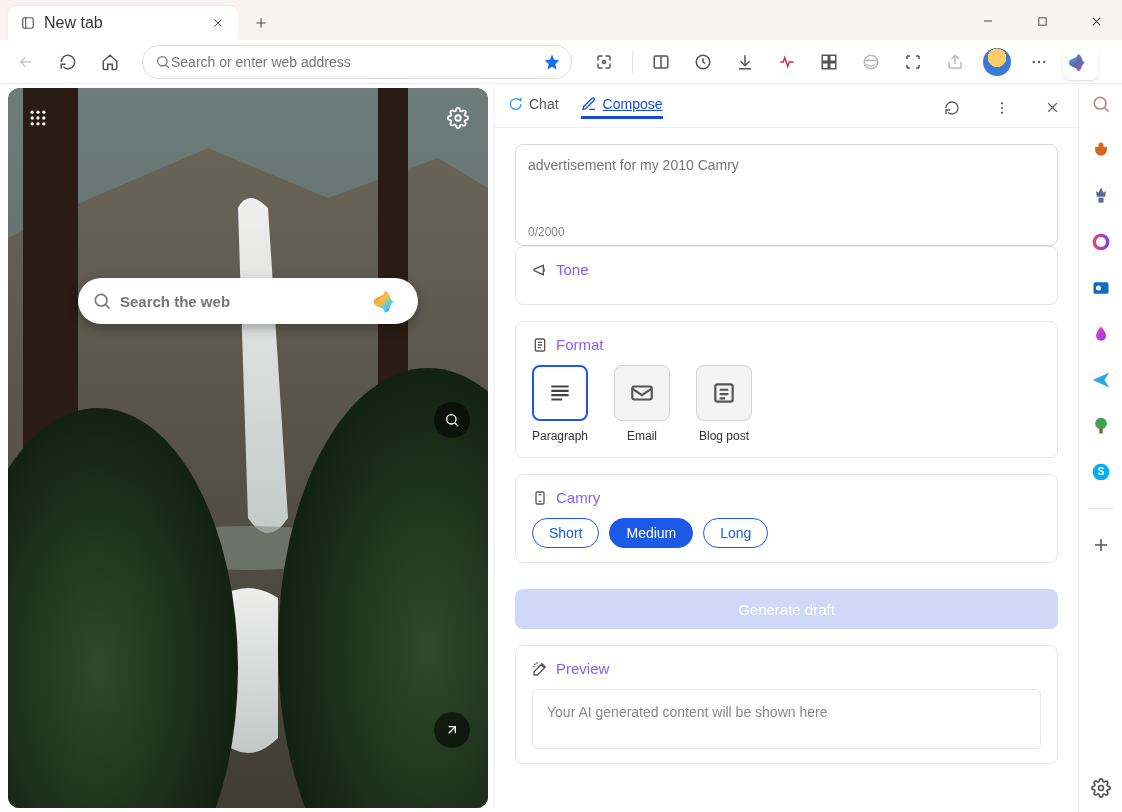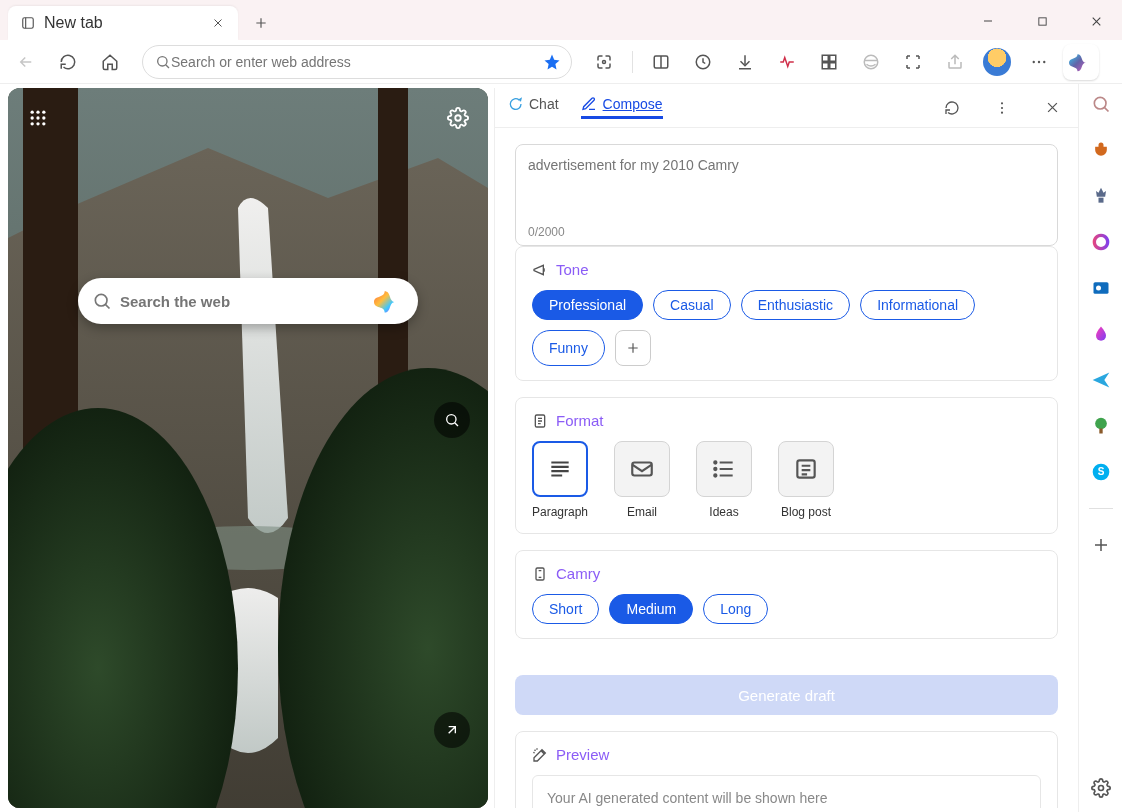--- a/index.html
+++ b/index.html
@@ -61,21 +61,21 @@
 .pill { border:1px solid #1a5ae6; color:#1a5ae6; background:#fff; font-size:14px; padding:6px 16px; border-radius:18px; cursor:pointer;}
 .pill.selected { background:#1a5ae6; color:#fff;}
 .addpill { width:36px; height:36px; border:1px solid #ccc; border-radius:8px; display:flex; align-items:center; justify-content:center; color:#555;}
 
 .fmtrow { display:flex; gap:26px;}
 .fmtopt { display:flex; flex-direction:column; align-items:center; gap:8px; cursor:pointer;}
 .fmtbox { width:56px; height:56px; border:1px solid #d4d4d4; background:#f3f3f3; border-radius:8px; display:flex; align-items:center; justify-content:center; color:#555;}
 .fmtopt.selected .fmtbox { border:2px solid #1a5ae6; background:#fff; color:#444;}
 .fmtopt span { font-size:12px; color:#333;}
 
-.genbtn { width:100%; height:40px; border:none; border-radius:8px; background:#cfd9f7; color:#fff; font-size:15px; cursor:not-allowed; margin-top:20px;}
+.genbtn { width:100%; height:40px; border:none; border-radius:8px; background:#cfd9f7; color:#fff; font-size:15px; cursor:not-allowed; margin-top:10px;}
 .preview-card { border:1px solid #e6e6e6; border-radius:8px; padding:14px 16px; margin-top:16px;}
 .preview-box { margin-top:12px; border:1px solid #e6e6e6; border-radius:6px; padding:14px; font-size:14px; color:#888; min-height:60px;}
 
 
 .vsidebar { width:44px; background:#fff; border-left:1px solid #eee; display:flex; flex-direction:column; align-items:center; padding-top:6px; gap:18px;}
 .vicon { width:28px; height:28px; display:flex; align-items:center; justify-content:center;}
 .vsidebar .vsep { width:24px; height:1px; background:#e0e0e0; margin:4px 0;}
 .vspacer { flex:1; }
 
 svg { display:block; }
@@ -356,32 +356,20 @@
         </div>
 
         
         <div class="card">
           <div class="card-header">
             <svg width="16" height="16" viewBox="0 0 24 24" fill="none" stroke="#555" stroke-width="2">
                 <path d="M3 11l14-6v14L3 13zM17 9a4 4 0 0 1 0 6"></path>
               </svg>
             <span>Tone</span>
           </div>
-          <div class="pillrow">
-            <button class="pill selected">Professional</button>
-            <button class="pill">Casual</button>
-            <button class="pill">Enthusiastic</button>
-            <button class="pill">Informational</button>
-            <button class="pill">Funny</button>
-            <div class="addpill">
-                <svg width="14" height="14" viewBox="0 0 24 24" stroke="currentColor" stroke-width="2">
-                  <path d="M12 4v16M4 12h16"></path>
-                </svg>
-              </div>
-          </div>
         </div>
 
         
         <div class="card">
           <div class="card-header">
             <svg width="16" height="16" viewBox="0 0 24 24" fill="none" stroke="#555" stroke-width="2">
                 <rect x="5" y="3" width="14" height="18" rx="2"></rect>
                 <path d="M9 8h6M9 12h6M9 16h4"></path>
               </svg>
             <span>Format</span>
@@ -400,31 +388,20 @@
                   <svg width="26" height="26" viewBox="0 0 24 24" fill="none" stroke="currentColor" stroke-width="2">
                     <rect x="3" y="6" width="18" height="12" rx="2"></rect>
                     <path d="M3 8l9 6 9-6"></path>
                   </svg>
                 </div>
               <span>Email</span>
             </div>
             <div class="fmtopt">
               <div class="fmtbox">
                   <svg width="26" height="26" viewBox="0 0 24 24" fill="none" stroke="currentColor" stroke-width="2">
-                    <path d="M8 6h12M8 12h12M8 18h12"></path>
-                    <circle cx="4" cy="6" r="1"></circle>
-                    <circle cx="4" cy="12" r="1"></circle>
-                    <circle cx="4" cy="18" r="1"></circle>
-                  </svg>
-                </div>
-              <span>Ideas</span>
-            </div>
-            <div class="fmtopt">
-              <div class="fmtbox">
-                  <svg width="26" height="26" viewBox="0 0 24 24" fill="none" stroke="currentColor" stroke-width="2">
                     <rect x="4" y="4" width="16" height="16" rx="2"></rect>
                     <path d="M8 9h8M8 13h8M8 17h5"></path>
                   </svg>
                 </div>
               <span>Blog post</span>
             </div>
           </div>
         </div>
 
         

